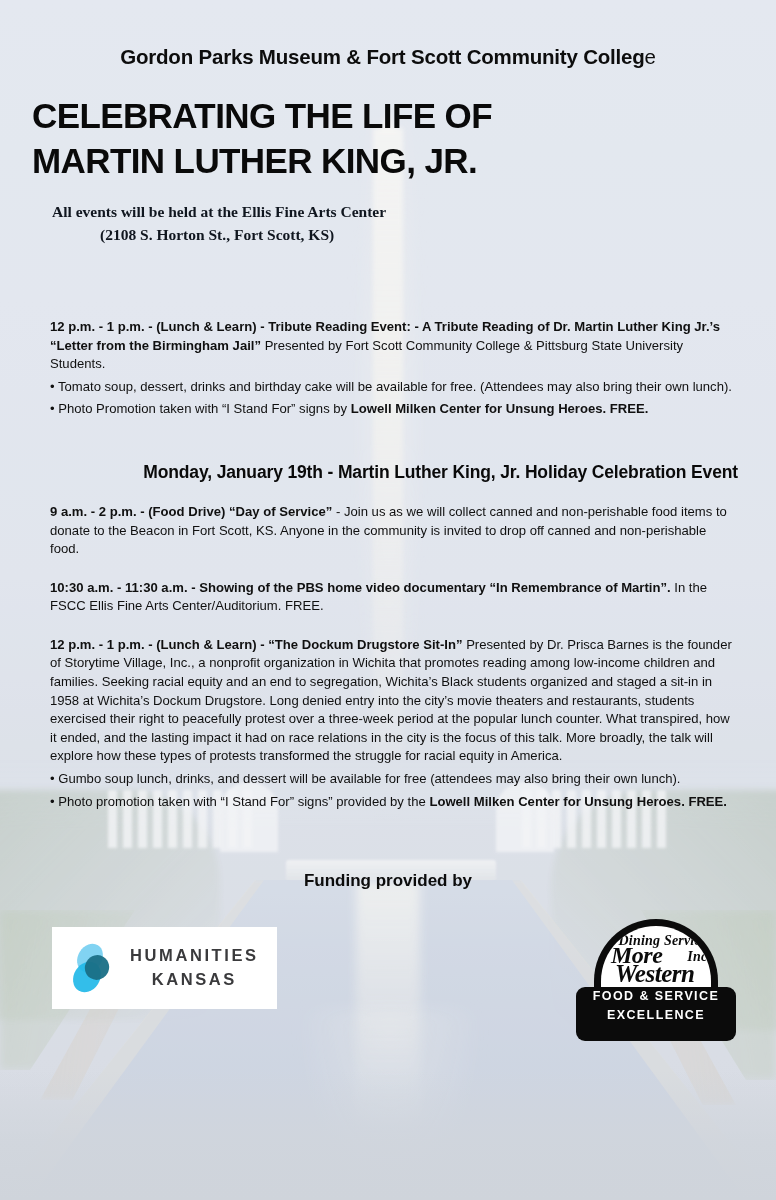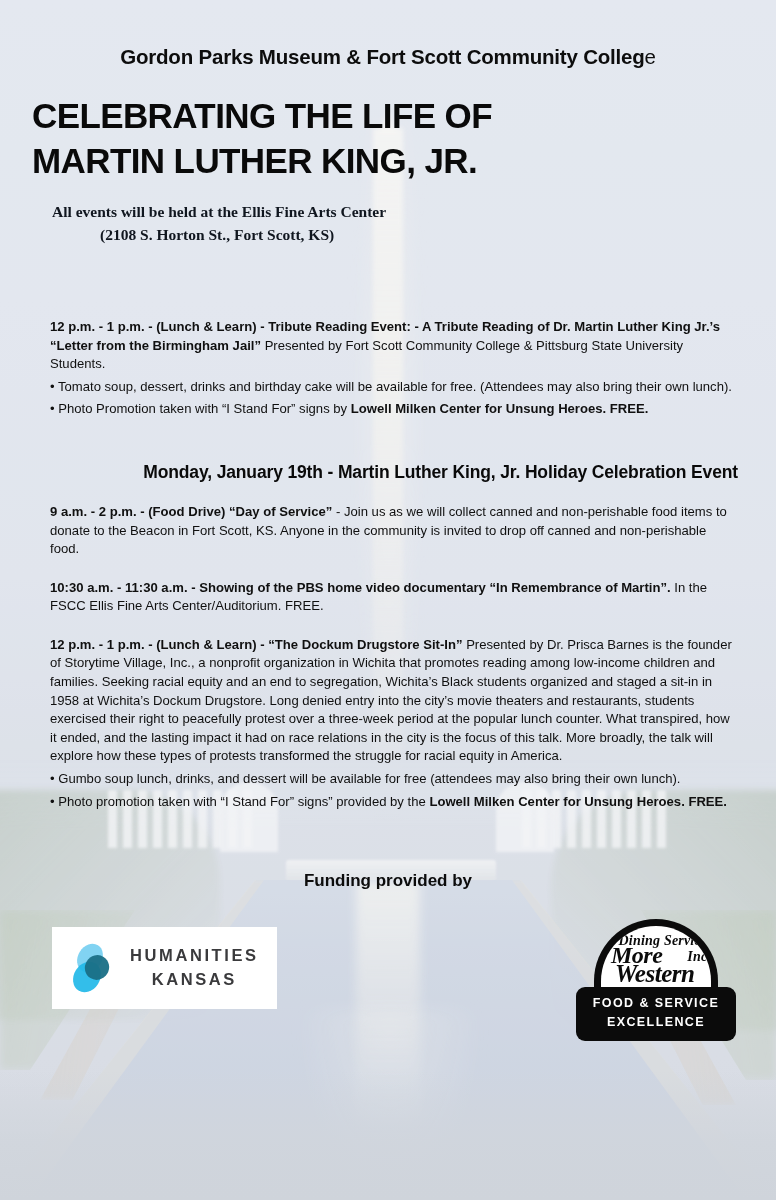--- a/index.html
+++ b/index.html
@@ -202,21 +202,21 @@
     font-family:"Liberation Serif", serif; font-style:italic; font-weight:bold;
     font-size:24px; color:#0b0b0b; letter-spacing:-.5px;
   }
   .gw-west {
     position:absolute; top:34px; left:14px;
     font-family:"Liberation Serif", serif; font-style:italic; font-weight:bold;
     font-size:25px; color:#0b0b0b; letter-spacing:-.5px;
   }
   .gw-bar {
     position:absolute; left:0; top:68px; width:160px; height:54px;
-    background:#0b0b0b; border-radius:9px; padding-top:7px; text-align:center;
+    background:#0b0b0b; border-radius:9px; text-align:center;
   }
   .gw-bar .l1, .gw-bar .l2 {
     color:#fff; font-weight:bold; font-size:12.5px; letter-spacing:1.4px; line-height:1.55;
   }
   .gw-bar .l2 { font-size:12.5px; letter-spacing:1.4px; }
 
   .footer-call {
     position:absolute; left:0; right:0; bottom:36px; text-align:center;
     font-weight:bold; font-size:17px; color:#0b0b0b; z-index:6;
   }

